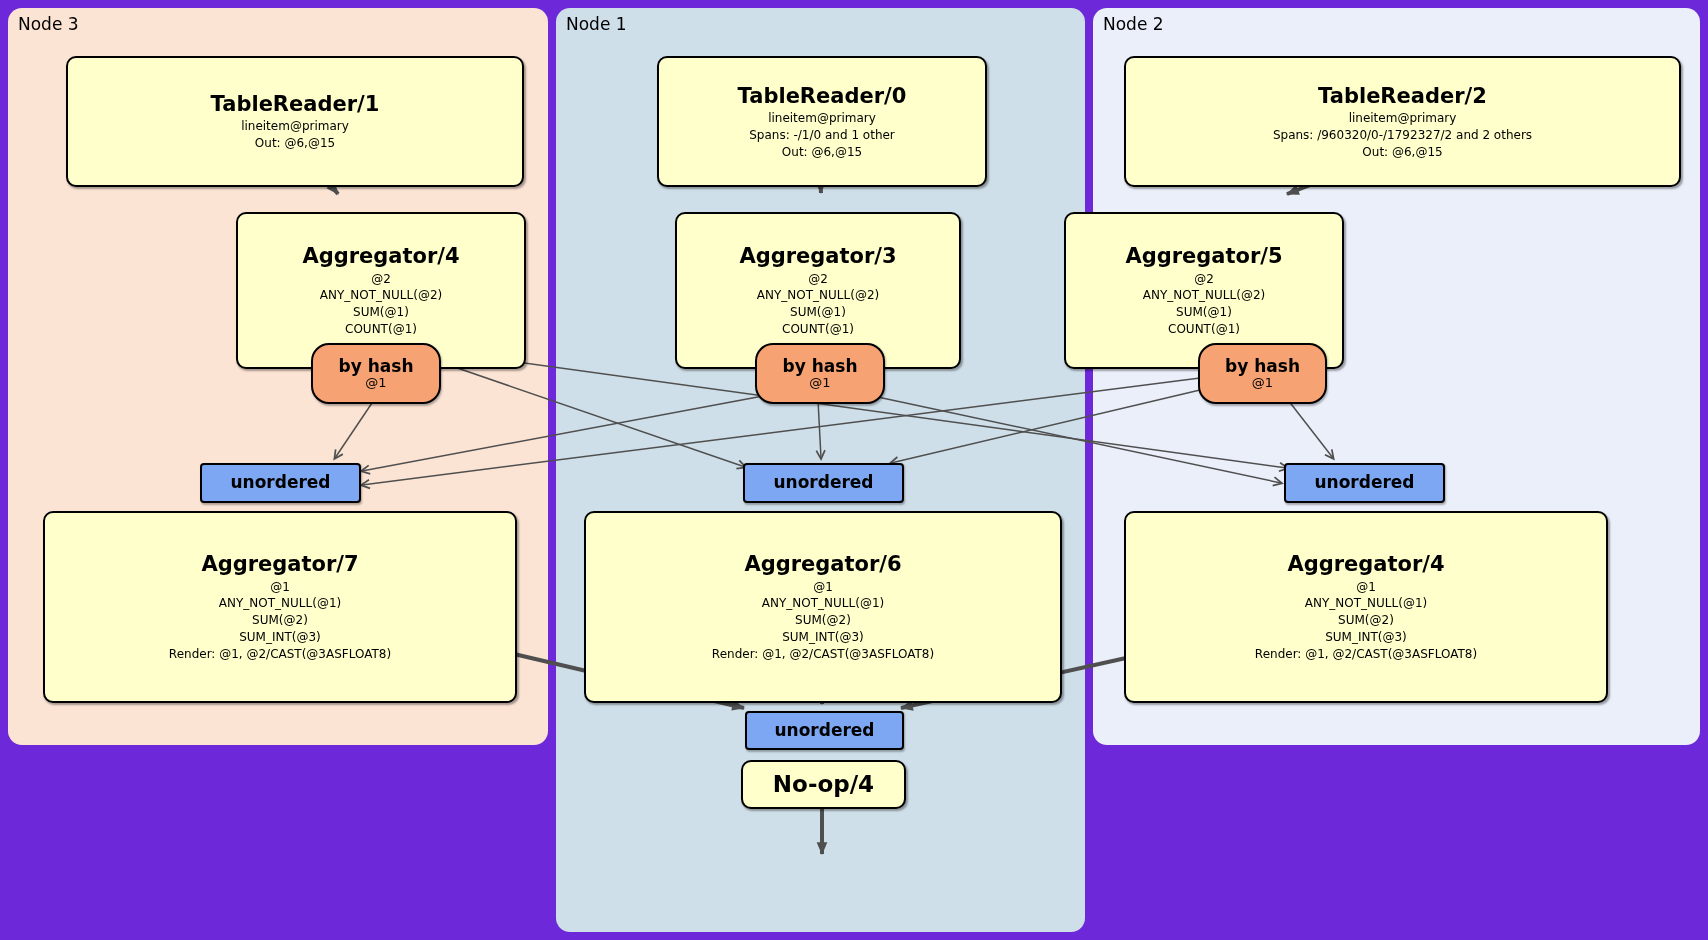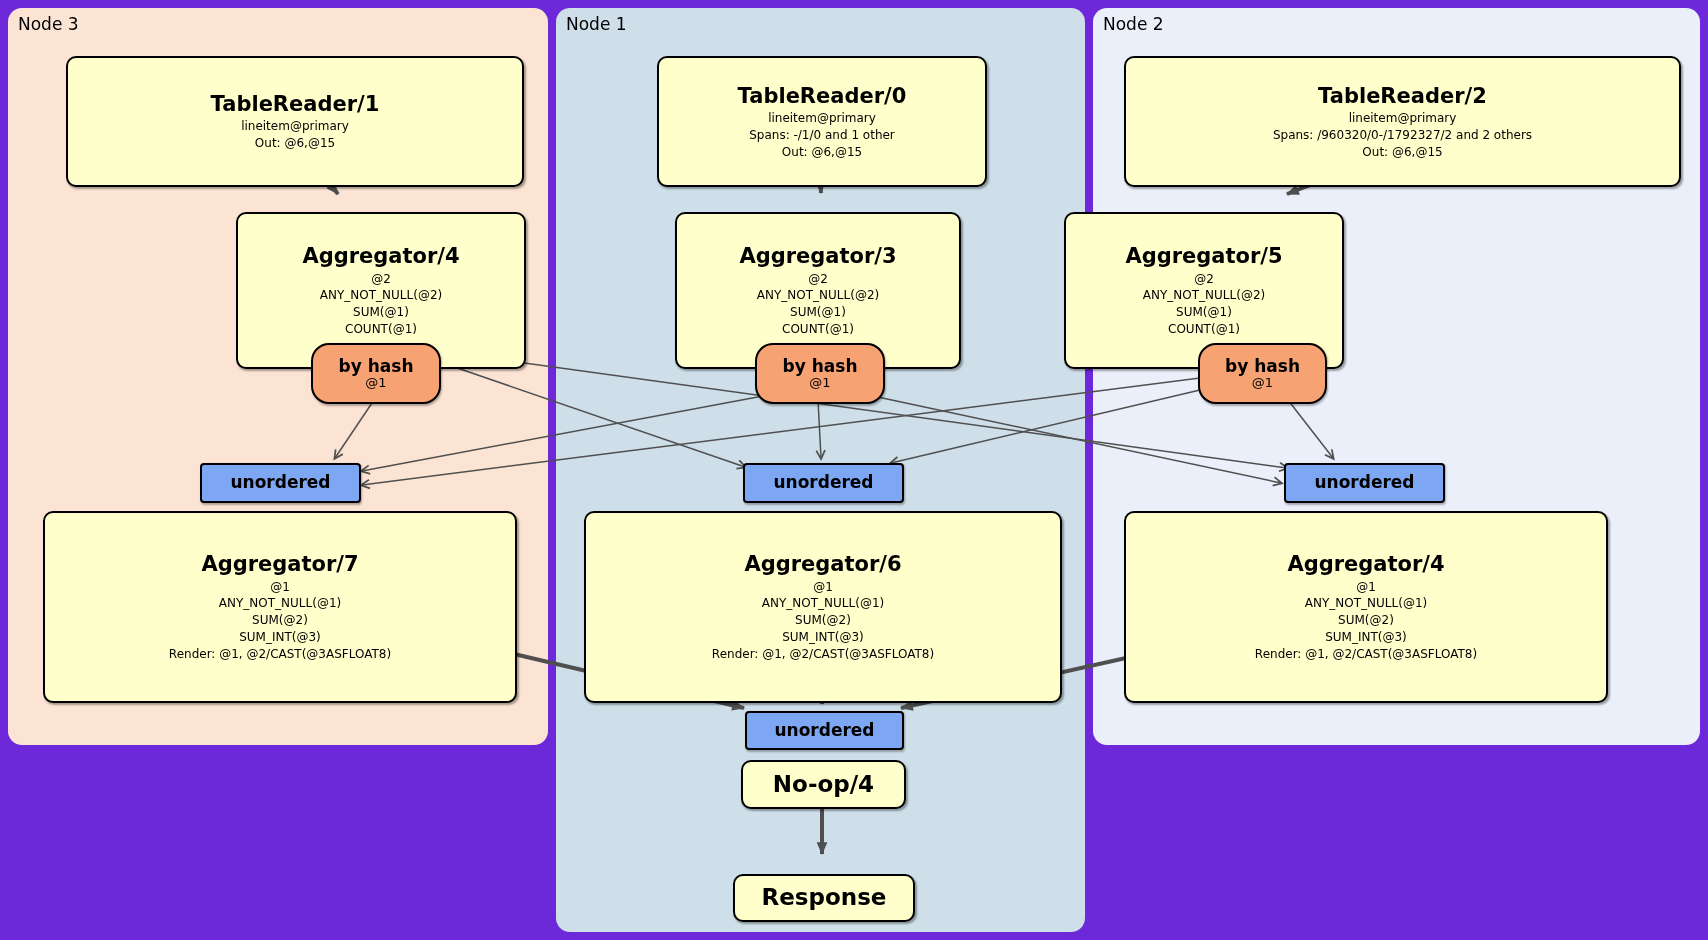--- a/index.html
+++ b/index.html
@@ -185,17 +185,14 @@
     <div class="box-line">SUM_INT(@3)</div>
     <div class="box-line">Render: @1, @2/CAST(@3ASFLOAT8)</div>
   </div>
 
   <div class="pill unordered" id="uoF">
     <div class="pill-title">unordered</div>
   </div>
   <div class="box" id="noop">
     <div class="box-title">No-op/4</div>
   </div>
-  <div class="box" id="resp">
-    <div class="box-title">Response</div>
-  </div>
 
 </div>
 
 </body></html>

